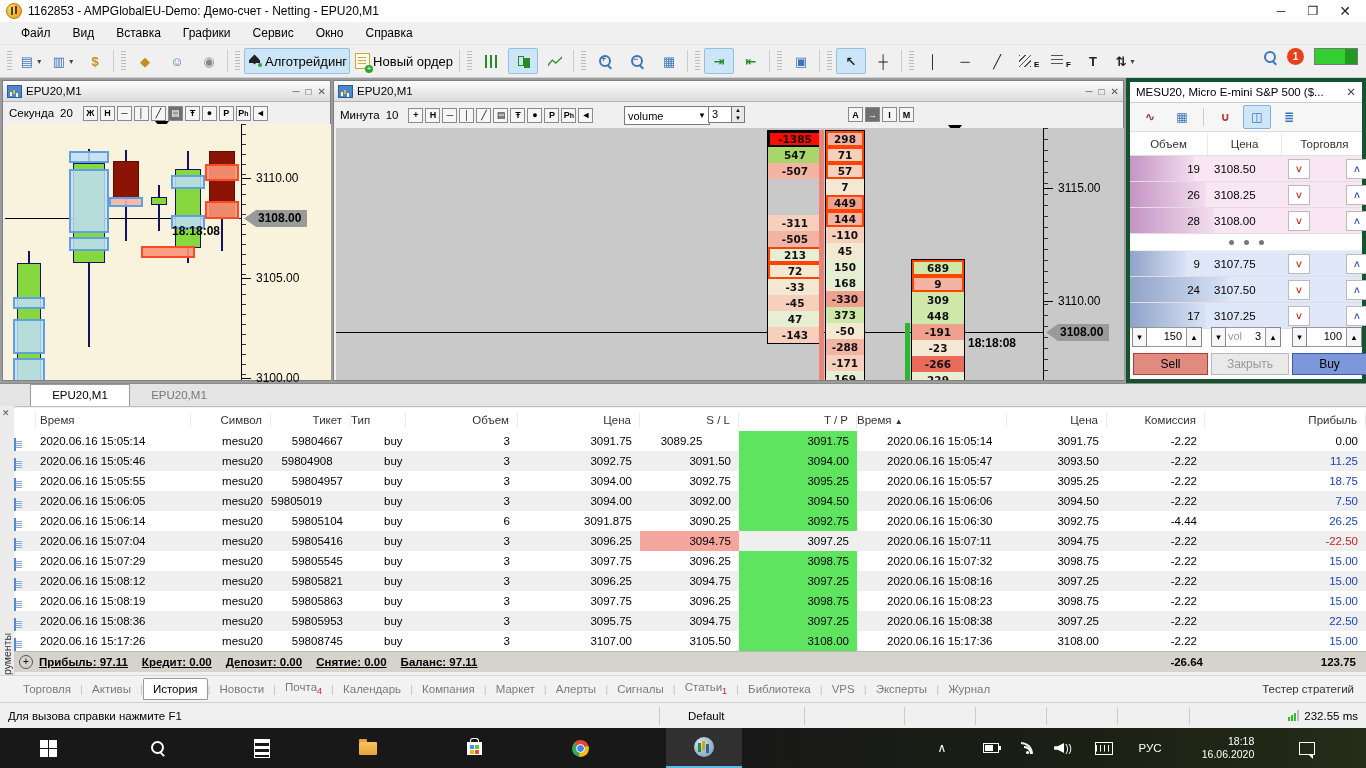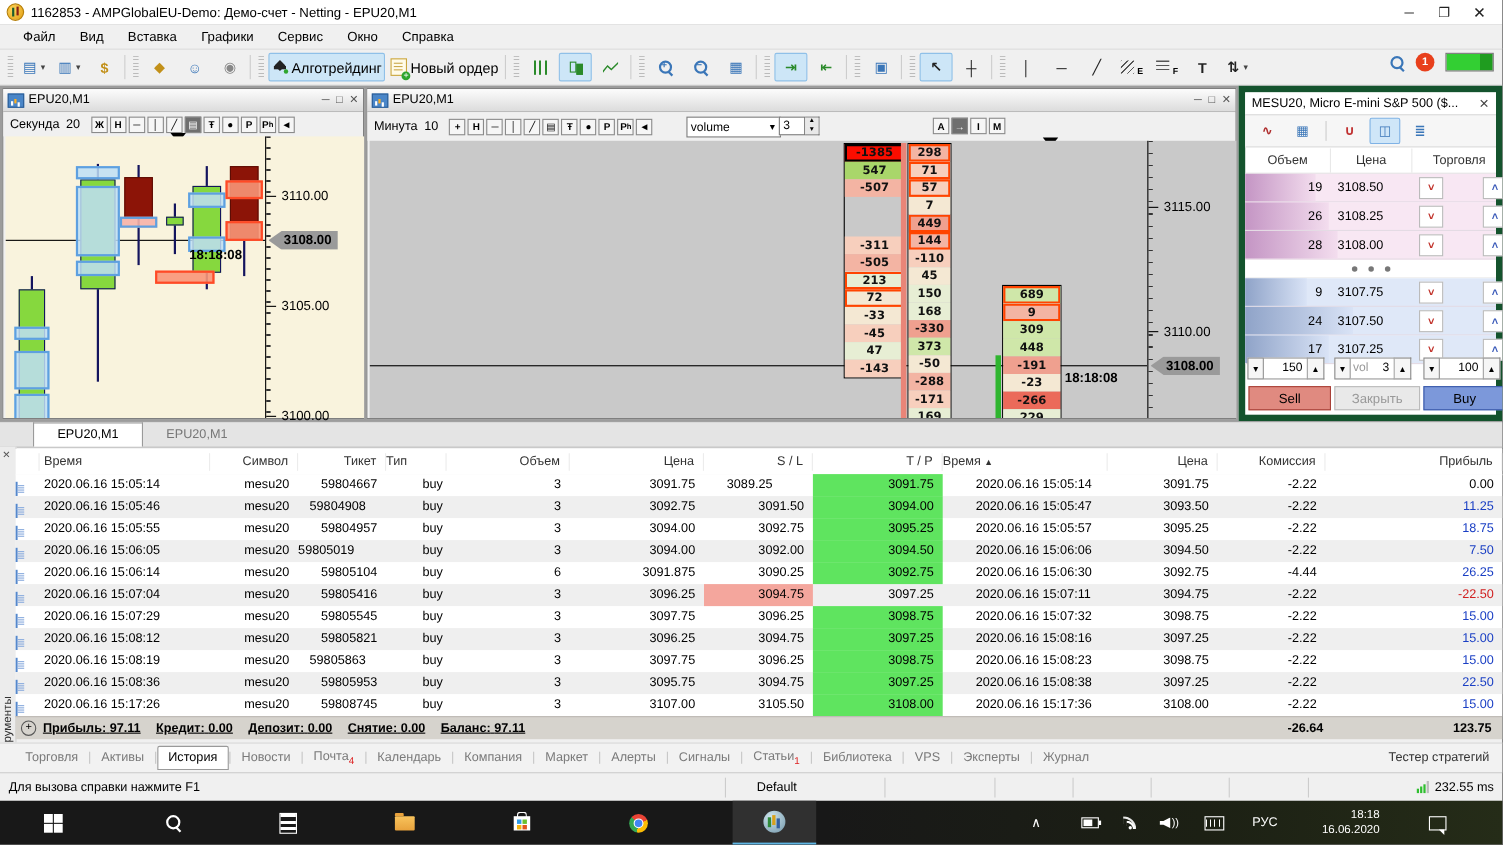--- a/index.html
+++ b/index.html
@@ -79,21 +79,21 @@
   .crow.kbox{box-shadow:inset 0 0 0 2px #000;}
   .cstrip{position:absolute;width:5px;}
   .tridown{position:absolute;width:0;height:0;border-left:7px solid transparent;border-right:7px solid transparent;border-top:9px solid #000;}
   .mtsel{height:17px;border:1px solid #7a7a7a;background:#fff;display:flex;align-items:center;padding:0 3px;gap:6px;font-size:11px;position:absolute;}
   .mtsel .dd{margin-left:auto;font-size:8px;}
   .spin{position:absolute;display:flex;height:17px;}
   .spin .v{width:24px;border:1px solid #7a7a7a;background:#fff;text-align:left;padding:1px 3px;box-sizing:border-box;font-size:11px;}
   .spin .ar{width:13px;display:flex;flex-direction:column;border:1px solid #7a7a7a;border-left:none;box-sizing:border-box;}
   .spin .ar i{flex:1;font-style:normal;font-size:6px;line-height:7px;text-align:center;background:#e8e8e8;}
   
-  #dompanel{position:absolute;left:1126px;top:0;width:240px;height:305px;background:#fff;border:6px solid #14532d;box-sizing:border-box;}
+  #dompanel{position:absolute;left:1126px;top:0;width:240px;height:305px;background:#fff;border:4px solid #14532d;box-sizing:border-box;}
   #domtitle{height:20px;display:flex;align-items:center;padding:0 6px;font-size:11.5px;border-bottom:1px solid #ccc;background:#fff;}
   #domtools{height:28px;display:flex;align-items:center;padding:0 6px;gap:4px;background:#f6f6f6;border-bottom:1px solid #ddd;}
   .domb{width:26px;height:22px;border:1px solid transparent;display:flex;align-items:center;justify-content:center;font-size:12px;font-weight:bold;border-radius:2px;}
   .domb.active{background:#cfe6f8;border-color:#7fb2e5;}
   #domhead{display:grid;grid-template-columns:78px 74px 86px;height:23px;align-items:center;border-bottom:1px solid #e0e0e0;font-size:11.5px;color:#333;}
   #domhead div{text-align:center;border-right:1px solid #e8e8e8;line-height:22px;}
   .domrow{position:relative;display:grid;grid-template-columns:78px 74px 86px;height:25px;align-items:center;border-bottom:1px solid #e4dbe4;font-size:11.5px;}
   .domrow .vol{text-align:right;padding-right:8px;position:relative;}
   .domrow .prc{padding-left:6px;position:relative;}
   .domrow .bar{position:absolute;left:0;top:0;bottom:0;}
@@ -739,21 +739,21 @@
           <div class="cell tp-hl" style="text-align: right; padding-right: 8px;">3097.25</div>
           <div class="cell" style="text-align: left; padding-left: 30px;">2020.06.16 15:08:16</div>
           <div class="cell" style="text-align: right; padding-right: 8px;">3097.25</div>
           <div class="cell" style="text-align: right; padding-right: 8px;">-2.22</div>
           <div class="cell" style="text-align: right; padding-right: 8px; color: rgb(26, 63, 196);">15.00</div>
         </div>
         <div class="trow hgrid">
           <div class="cell" style="padding-top: 4px;"><span class="docico"></span></div>
           <div class="cell" style="text-align: left; padding-left: 4px;">2020.06.16 15:08:19</div>
           <div class="cell" style="text-align: right; padding-right: 8px;">mesu20</div>
-          <div class="cell" style="text-align: center; padding-right: 8px;">59805863</div>
+          <div class="cell" style="text-align: right; padding-right: 8px;">59805863</div>
           <div class="cell" style="text-align: left; padding-left: 33px;">buy</div>
           <div class="cell" style="text-align: right; padding-right: 8px;">3</div>
           <div class="cell" style="text-align: right; padding-right: 8px;">3097.75</div>
           <div class="cell" style="text-align: right; padding-right: 8px;">3096.25</div>
           <div class="cell tp-hl" style="text-align: right; padding-right: 8px;">3098.75</div>
           <div class="cell" style="text-align: left; padding-left: 30px;">2020.06.16 15:08:23</div>
           <div class="cell" style="text-align: right; padding-right: 8px;">3098.75</div>
           <div class="cell" style="text-align: right; padding-right: 8px;">-2.22</div>
           <div class="cell" style="text-align: right; padding-right: 8px; color: rgb(26, 63, 196);">15.00</div>
         </div>

